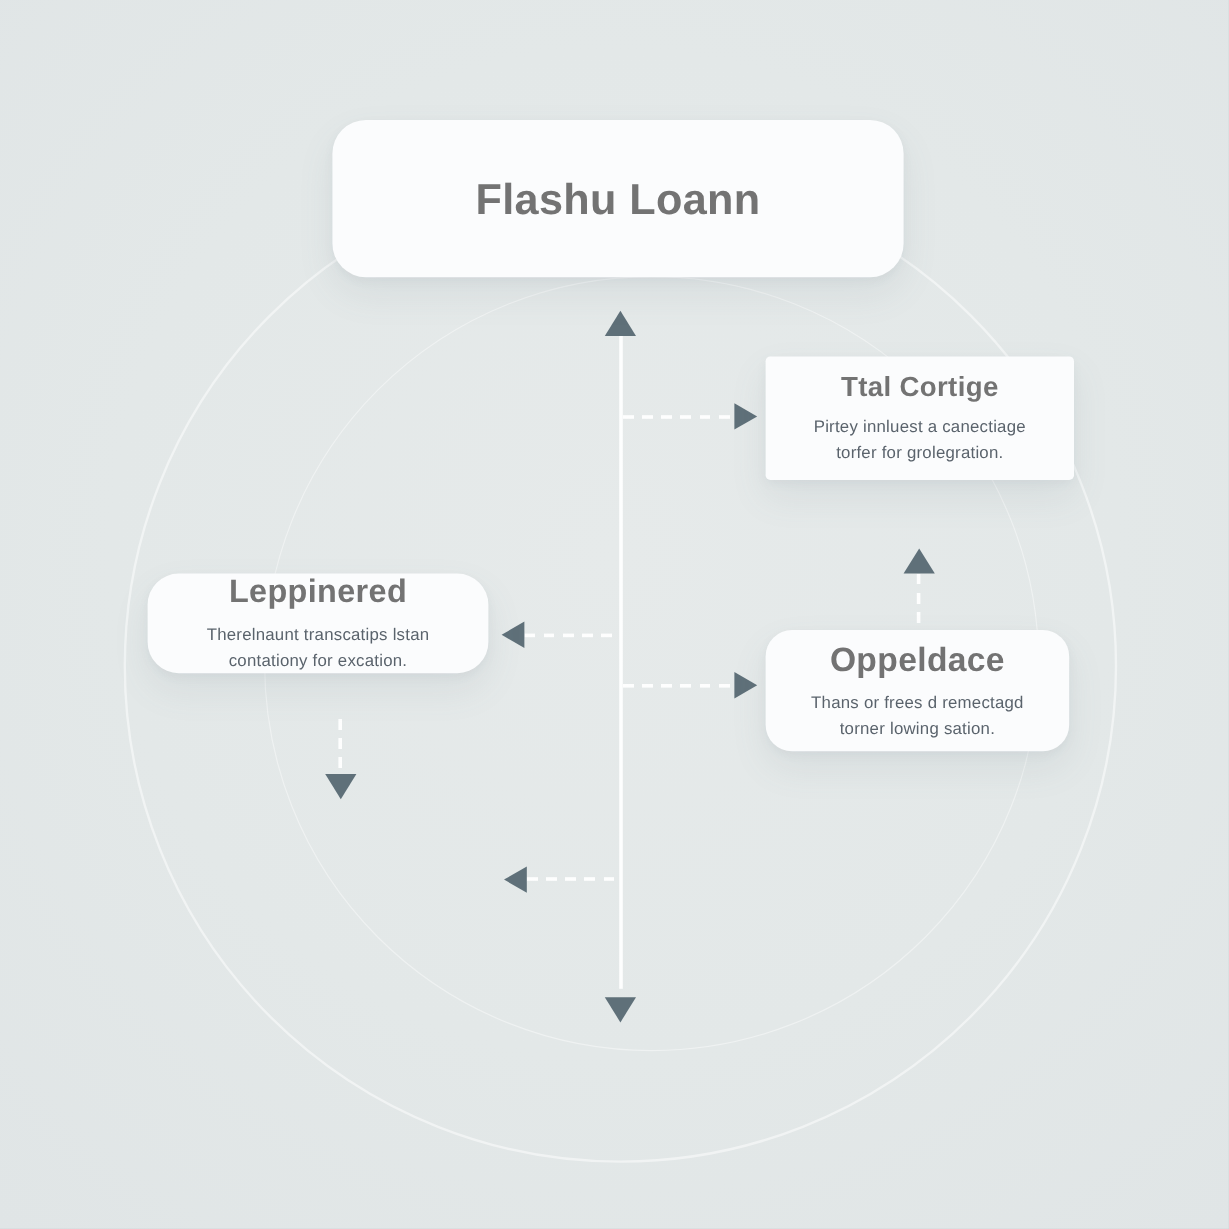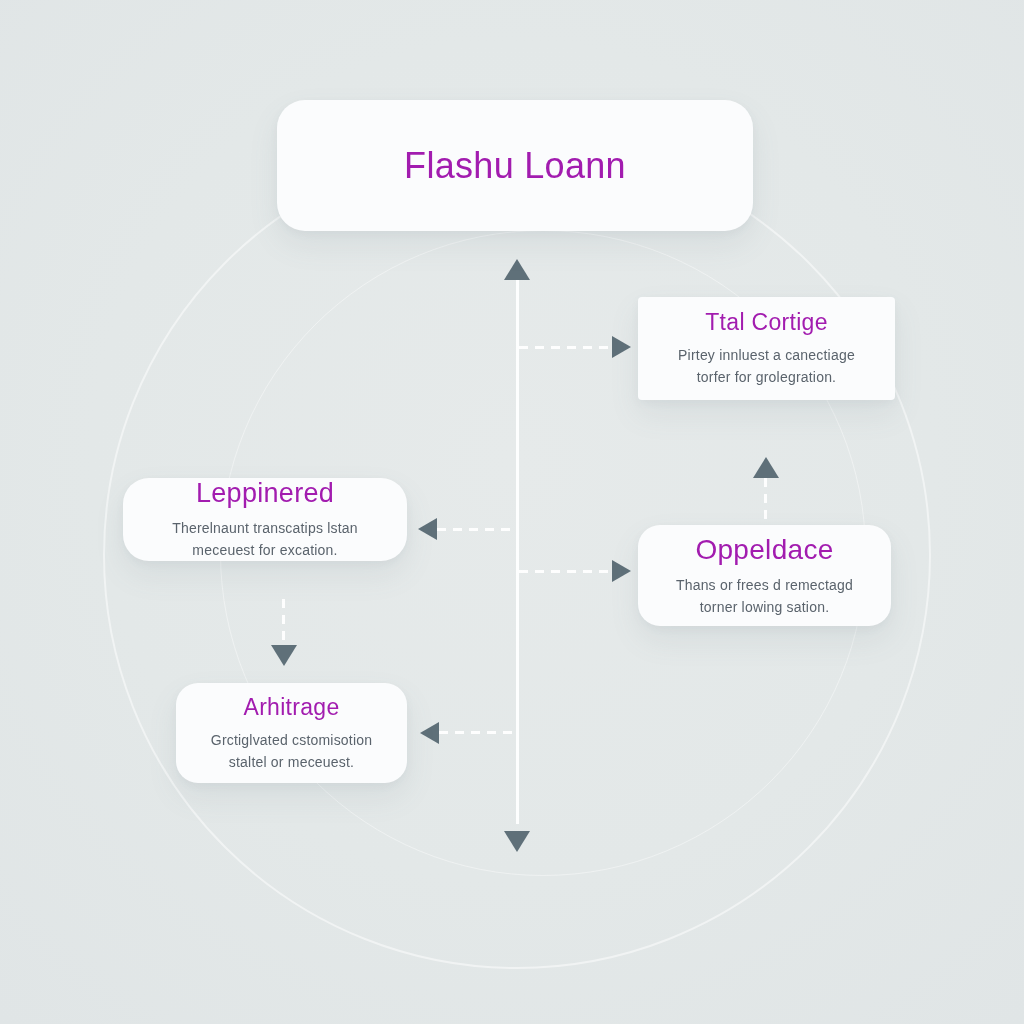--- a/index.html
+++ b/index.html
@@ -18,21 +18,21 @@
   .bg-circle.small{left:220px;top:230px;width:644px;height:644px;border:1.5px solid rgba(255,255,255,0.42);}
 
   
   .card{
     position:absolute;
     background:#fbfcfd;
     box-shadow:0 14px 30px rgba(96,118,128,0.10), 0 3px 8px rgba(96,118,128,0.06);
     display:flex;flex-direction:column;align-items:center;justify-content:center;
     text-align:center;box-sizing:border-box;padding:10px 16px;
   }
-  .card-title{margin:0;color:#a21caf;font-weight:400;letter-spacing:0.3px;}
+  .card-title{margin:0;color:#737373;font-weight:700;letter-spacing:0.3px;}
   .card-desc{margin:8px 0 0 0;color:#5a636c;font-size:14px;line-height:22px;letter-spacing:0.2px;}
 
   .card-flash{left:277px;top:100px;width:476px;height:131px;border-radius:28px;}
   .card-flash .card-title{font-size:36px;}
   .card-flash .card-desc{font-size:16.5px;line-height:23px;margin-top:10px;}
 
   .card-ttal{left:638px;top:297px;width:257px;height:103px;border-radius:4px;}
   .card-ttal .card-title{font-size:23px;}
 
   .card-leppinered{left:123px;top:478px;width:284px;height:83px;border-radius:26px;}
@@ -119,33 +119,26 @@
     <p class="card-desc">
       <span>Pirtey innluest a canectiage</span><br>
       <span>torfer for grolegration.</span>
     </p>
   </section>
 
   <section class="card card-leppinered">
     <h2 class="card-title">Leppinered</h2>
     <p class="card-desc">
       <span>Therelnaunt transcatips lstan</span><br>
-      <span>meceuest for excation.</span>
+      <span>contationy for excation.</span>
     </p>
   </section>
 
   <section class="card card-oppeldace">
     <h2 class="card-title">Oppeldace</h2>
     <p class="card-desc">
       <span>Thans or frees d remectagd</span><br>
       <span>torner lowing sation.</span>
     </p>
   </section>
 
-  <section class="card card-arhitrage">
-    <h2 class="card-title">Arhitrage</h2>
-    <p class="card-desc">
-      <span>Grctiglvated cstomisotion</span><br>
-      <span>staltel or meceuest.</span>
-    </p>
-  </section>
 
 </div>
 
 </body></html>

